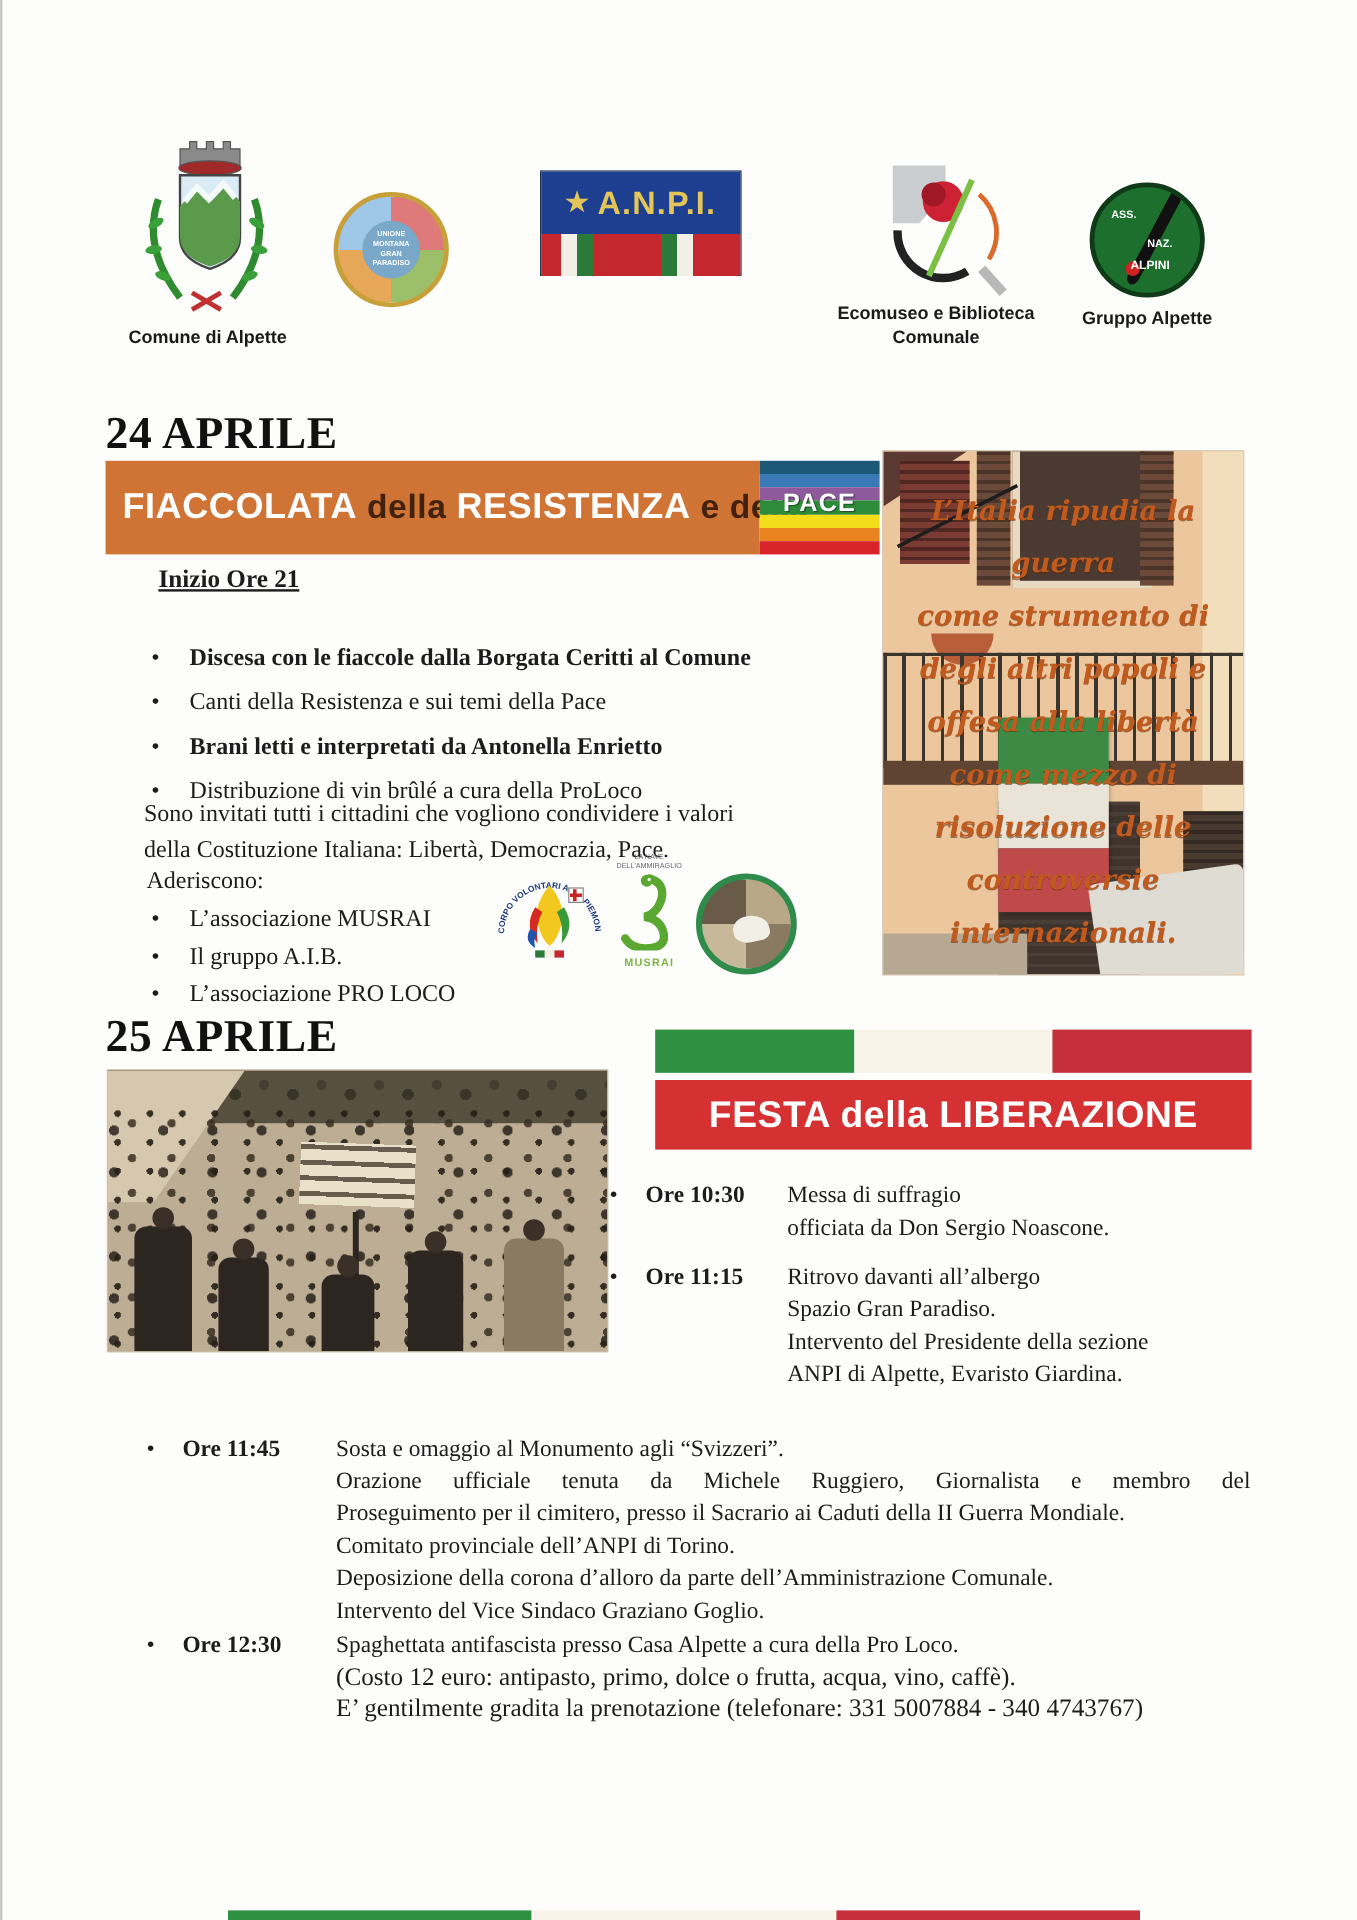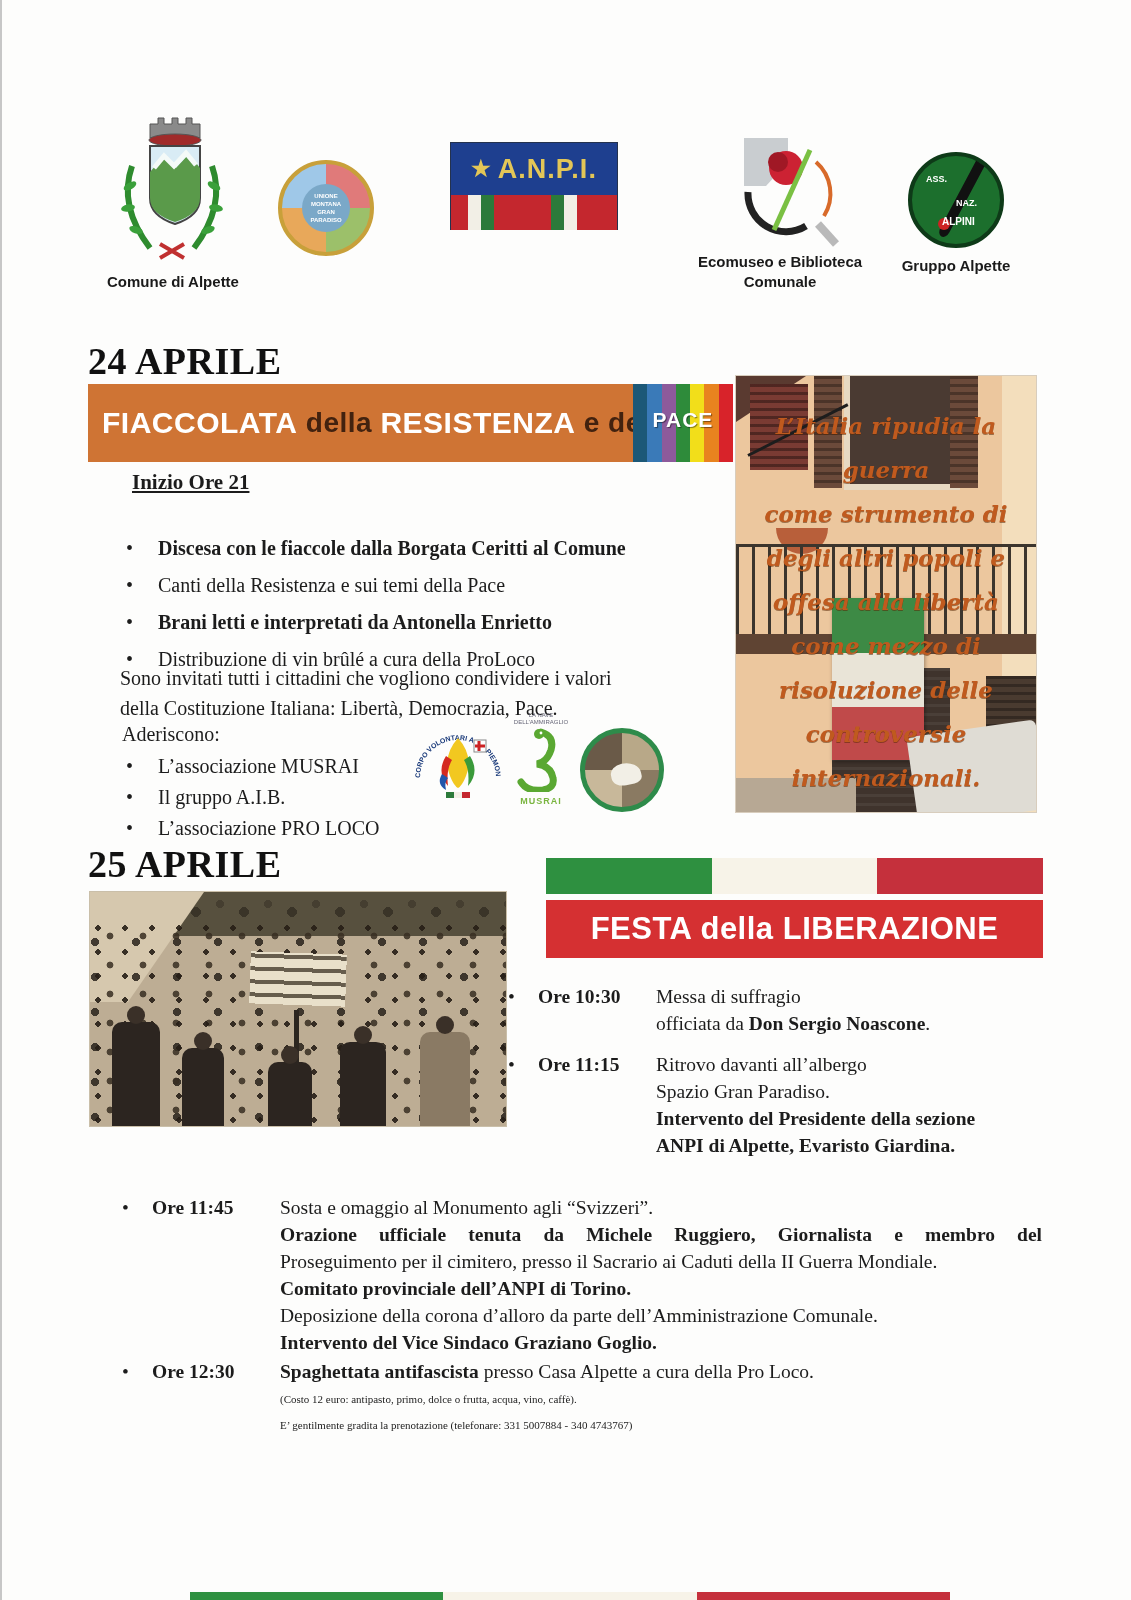--- a/index.html
+++ b/index.html
@@ -11,21 +11,21 @@
 
   
   .h-apr{position:absolute;font-weight:700;font-size:38px;letter-spacing:.5px;color:#111;}
 
   
   .banner24{position:absolute;left:88px;top:384px;width:545px;height:78px;background:#cf7434;
             display:flex;align-items:center;padding-left:14px;box-sizing:border-box;
             font-family:"Liberation Sans",sans-serif;font-weight:700;font-size:30px;letter-spacing:.5px;}
   .banner24 .w{color:#fff;}
   .banner24 .d{color:#42220f;font-size:28px;white-space:pre;}
-  .paceflag{position:absolute;left:633px;top:384px;width:100px;height:78px;display:flex;flex-direction:row;}
+  .paceflag{position:absolute;left:633px;top:384px;width:100px;height:78px;display:flex;flex-direction:column;}
   .paceflag .st{flex:1;}
   .pace-label{position:absolute;left:0;top:24px;width:100%;text-align:center;color:#fff;
               font-family:"Liberation Sans",sans-serif;font-weight:700;font-size:21px;letter-spacing:1px;
               text-shadow:1px 1px 1px rgba(0,0,0,.45);}
 
   .inizio{position:absolute;left:88px;top:470px;font-weight:700;font-size:21px;text-decoration:underline;margin-left:44px;}
 
   .blist{position:absolute;left:126px;top:530px;width:560px;}
   .brow{height:37px;display:flex;align-items:baseline;font-size:20px;line-height:37px;}
   .brow::before{content:"•";width:32px;font-size:20px;}
@@ -91,22 +91,22 @@
   .photoL .ppole{position:absolute;left:204px;top:118px;width:5px;height:104px;background:#2c2620;}
   .photoL .fig{position:absolute;background:#2c2520;border-radius:10px 10px 0 0;}
   .photoL .fig::before{content:"";position:absolute;left:50%;top:-16px;transform:translateX(-50%);width:18px;height:18px;border-radius:50%;background:#3a3028;}
 
   
   .sched{position:absolute;display:flex;align-items:flex-start;font-size:19.5px;}
   .sched .sdot{width:30px;line-height:27px;}
   .sched .stime{font-weight:700;line-height:27px;}
   .sched .slines{flex:1;}
   .rl{line-height:27px;}
-  .rl .b{font-weight:700;}
-  .rl .sm{font-size:11px;margin-top:39px;}
+  .rl .b{font-weight:400;}
+  .rl .sm{font-size:21px;margin-top:39px;}
   .rl.smline{line-height:24px;}
   .rl.just{text-align:justify;text-align-last:justify;}
   .sch-right .stime{width:118px;}
   .sch-left .stime{width:128px;}
   .corteo{position:absolute;left:283px;top:1163px;width:770px;font-size:19.5px;}
 
   
   .anpi{position:absolute;left:450px;top:142px;width:168px;height:88px;border:1px solid #24324e;box-sizing:border-box;}
   .anpi-top{height:52px;background:#1e3f8f;display:flex;align-items:center;justify-content:center;gap:6px;
             color:#e3c657;font-family:"Liberation Sans",sans-serif;font-weight:700;font-size:27px;letter-spacing:1px;}

